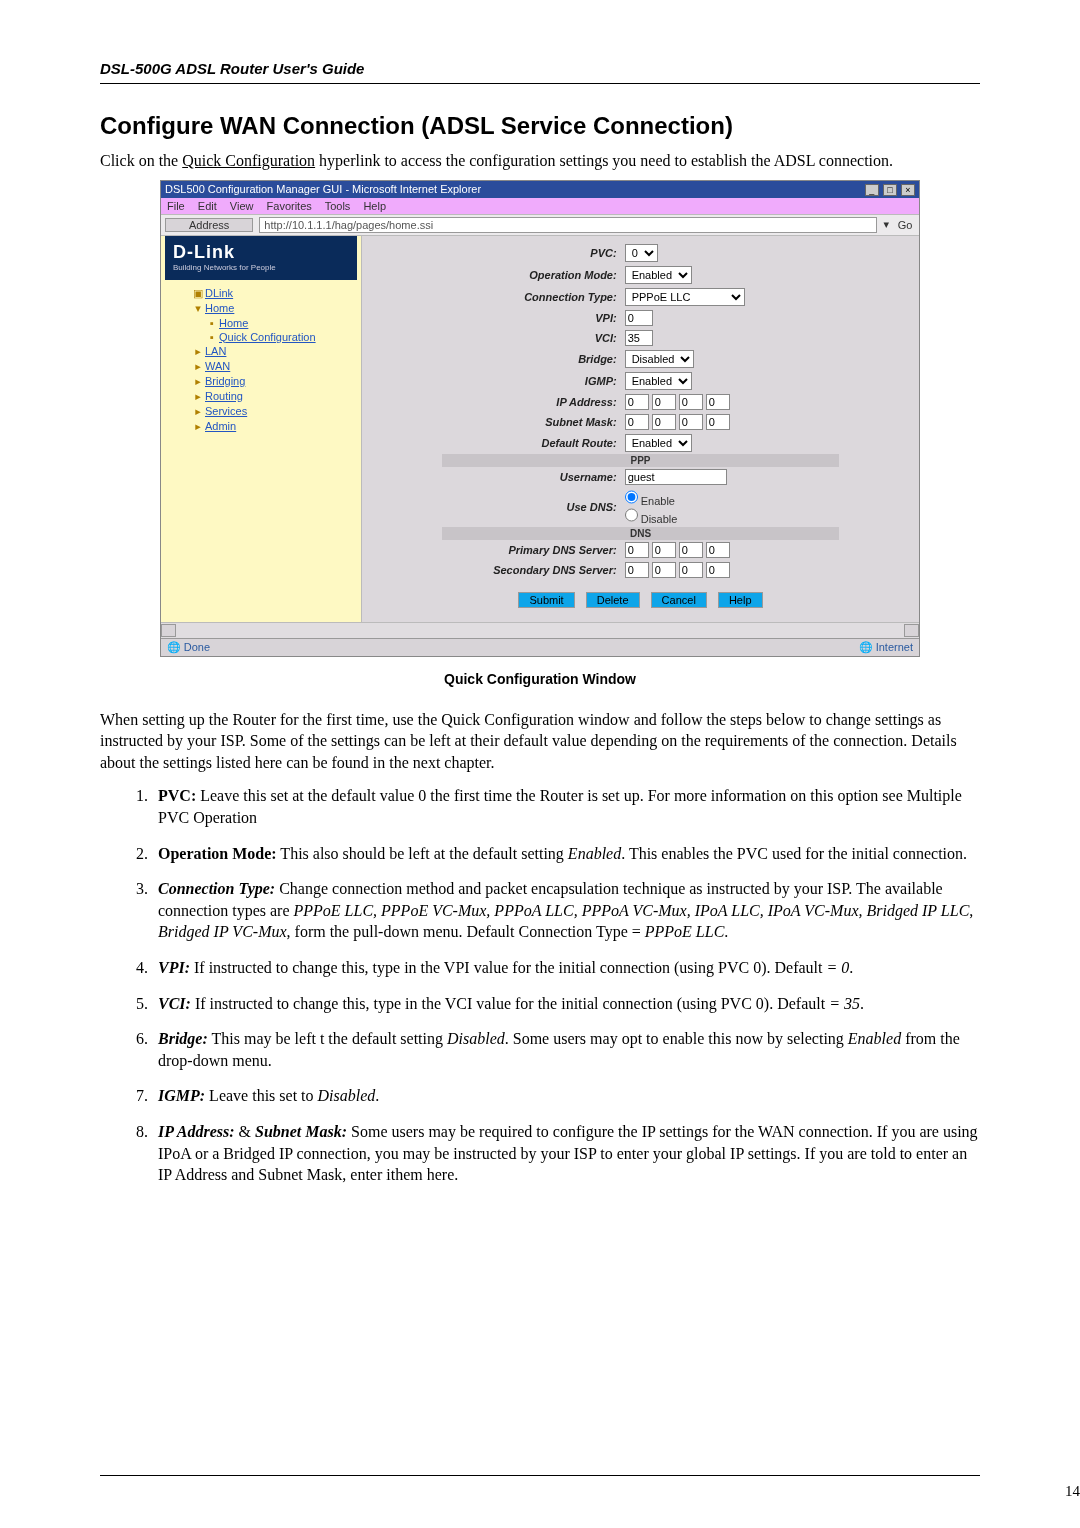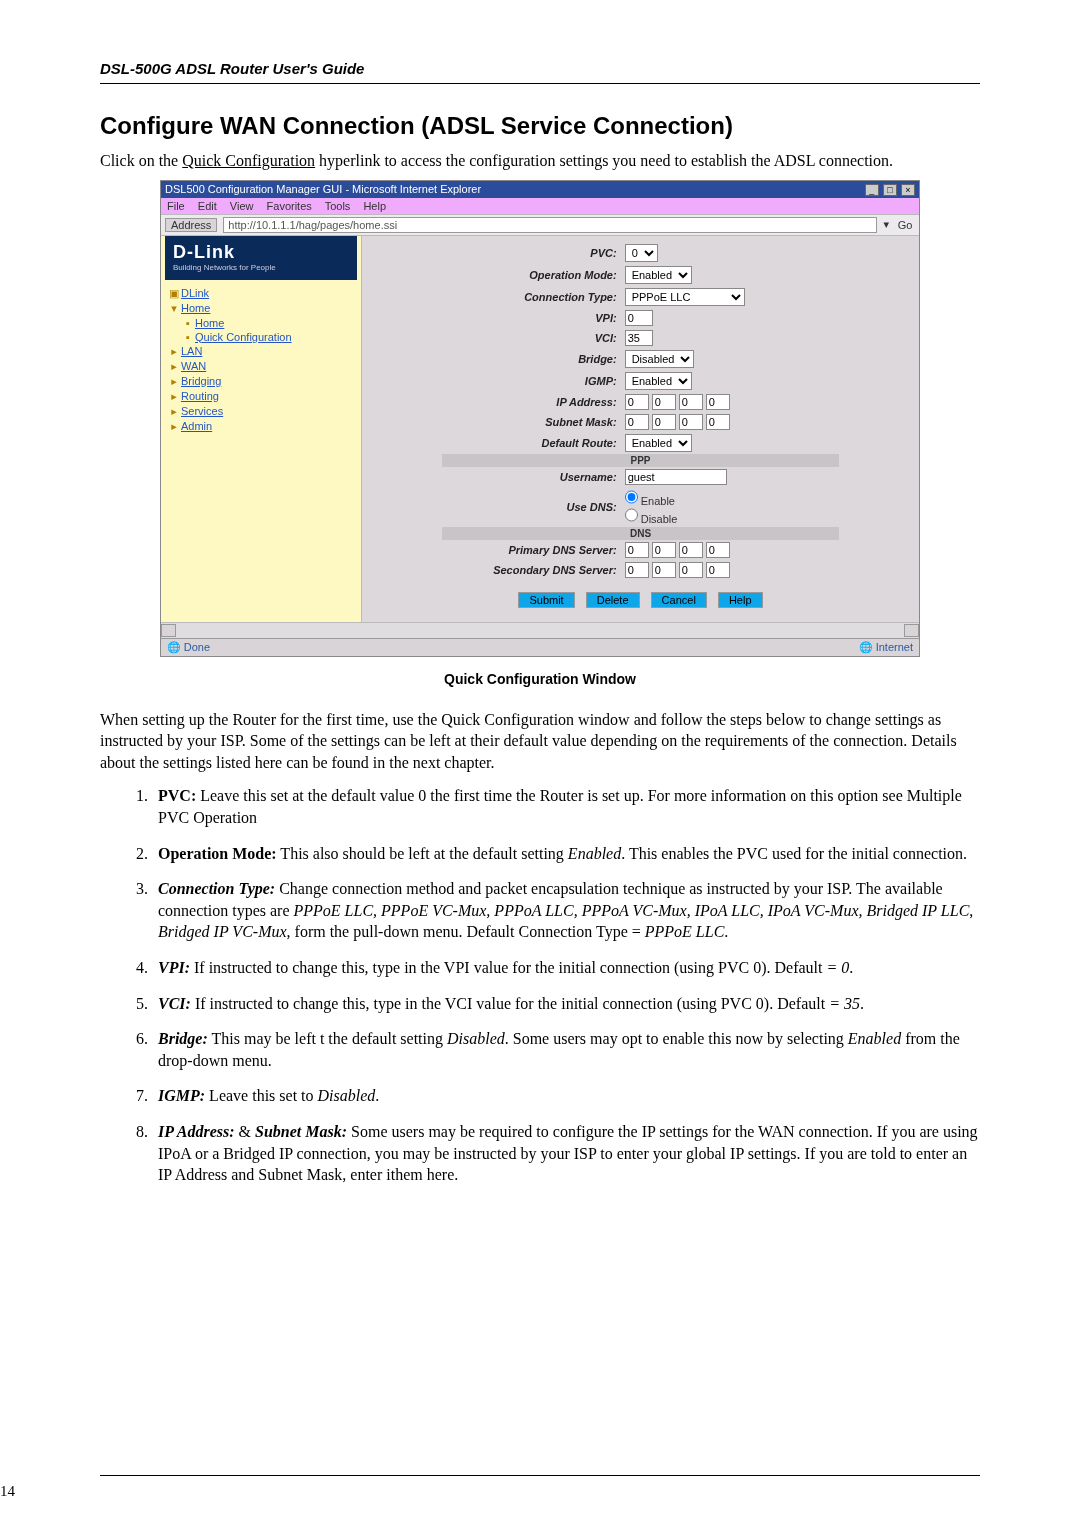--- a/index.html
+++ b/index.html
@@ -7,29 +7,29 @@
 .header-line { font-family: Arial, sans-serif; font-size: 15px; font-weight: bold; font-style: italic; border-bottom: 1.5px solid #000; padding: 0 0 6px 0; margin-bottom: 28px; }
 h1 { font-family: Arial, sans-serif; font-size: 24px; font-weight: bold; margin-bottom: 10px; }
 .intro { margin-bottom: 8px; line-height: 1.35; }
 .intro .ql { text-decoration: underline; }
 .screenshot { width: 760px; margin: 4px auto 0 auto; border: 1px solid #888; background: #e0dde0; font-family: Tahoma, Arial, sans-serif; font-size: 11px; color: #333; }
 .ss-titlebar { background: #2a4c9b; color: #fff; display: flex; align-items: center; justify-content: space-between; padding: 2px 4px; font-size: 11px; }
 .ss-titlebar .ctrls span { display: inline-block; width: 14px; height: 12px; background: #ccc; border: 1px solid #666; margin-left: 1px; font-size: 9px; text-align: center; line-height: 11px; color: #000; }
 .ss-menubar { background: #f0abfc; padding: 2px 6px; font-size: 11px; color: #333; }
 .ss-menubar span{ margin-right: 10px; }
 .ss-addr { background: #eceaec; padding: 2px 4px; display: flex; align-items: center; gap: 6px; font-size: 11px; border-top: 1px solid #bbb; border-bottom: 1px solid #bbb; }
-.ss-addr .btn { background: #d8d4d8; border: 1px solid #999; padding: 0 5px; }
+.ss-addr .btn { background: #d8d4d8; border: 1px solid #999; padding: 0 23px; }
 .ss-addr .url { flex: 1; background: #fff; border: 1px solid #999; padding: 1px 4px; color: #555; }
 .ss-addr .go { width: 20px; text-align: center; }
 .ss-body { display: flex; background: #fff; }
 .ss-left { width: 200px; background: #fef9c3; padding: 0 4px 6px 4px; color: #0a4a9b; font-size: 11px; }
 .brandbar { background: #0a2b5a; color: #fff; padding: 6px 8px 8px 8px; margin-bottom: 6px; }
 .brandbar b { font-size: 18px; font-family: Arial, sans-serif; letter-spacing: 1px; }
 .brandbar small { display: block; font-size: 8px; color: #ccd; }
-.tree .itm { padding: 1px 0 1px 0; white-space: nowrap; }
+.tree .itm { padding: 1px 0 1px 0; white-space: nowrap; margin-left: 24px; }
 .tree .lvl1 { padding-left: 4px; }
 .tree .lvl2 { padding-left: 18px; }
 .tree .ico { display: inline-block; width: 10px; text-align: center; color: #b08000; margin-right: 2px; }
 .tree a { color: #2356c2; text-decoration: underline; }
 .ss-hscroll { border-top: 1px solid #bbb; background: #e0dde0; height: 16px; display: flex; align-items: center; }
 .ss-hscroll span { display: inline-block; width: 15px; height: 13px; border: 1px solid #999; background: #d8d4d8; }
 .ss-right { flex: 1; background: #dcd8dc; border-left: 1px solid #bbb; }
 .formwrap { padding: 6px 80px 6px 80px; }
 .formtbl { width: 100%; border-collapse: collapse; }
 .formtbl td { padding: 2px 4px; font-size: 11px; vertical-align: middle; }
@@ -39,21 +39,21 @@
 .formtbl td.val .ip input { width: 24px; }
 .formtbl tr.sec td { background: #c8c4c8; text-align: center; font-weight: bold; font-size: 10px; padding: 1px; }
 .btnrow { text-align: center; padding: 12px 0 8px 0; }
 .btnrow button { font-size: 11px; border: 1px solid #999; background: #0ea5e9; padding: 1px 10px; margin: 0 4px; }
 .ss-status { background: #d8d4d8; border-top: 1px solid #999; padding: 2px 6px; display: flex; justify-content: space-between; font-size: 11px; color: #2a5aa0; }
 .caption { text-align: center; font-family: Arial, sans-serif; font-weight: bold; font-size: 14px; margin: 14px 0 22px 0; }
 .para { margin-bottom: 12px; line-height: 1.35; }
 ol.steps { margin-left: 52px; }
 ol.steps li { margin-bottom: 14px; line-height: 1.35; padding-left: 6px; }
 em, .ital { font-style: italic; }
-.pagenum { position: absolute; bottom: 28px; left: 0; right: 0; text-align: left; font-size: 15px; }
+.pagenum { position: absolute; bottom: 28px; left: 0; right: 0; text-align: right; font-size: 15px; }
 .footer-line { position: absolute; bottom: 52px; left: 100px; right: 100px; border-top: 1px solid #000; }
 </style>
 </head>
 <body>
 
 <div class="header-line">DSL-500G ADSL Router User's Guide</div>
 
 <h1>Configure WAN Connection (ADSL Service Connection)</h1>
 
 <p class="intro">

